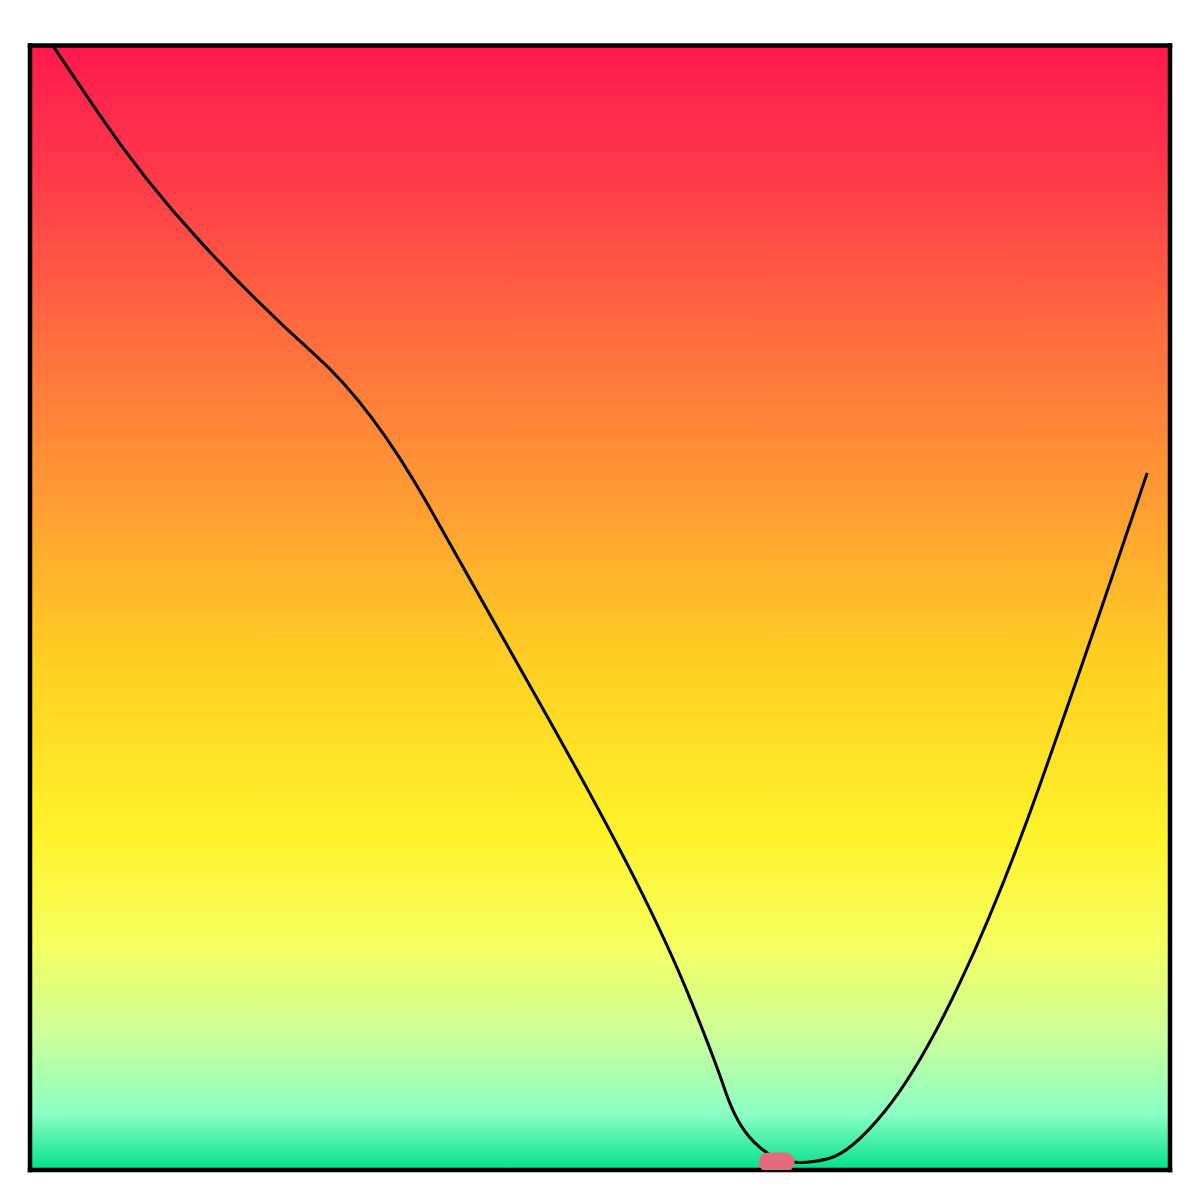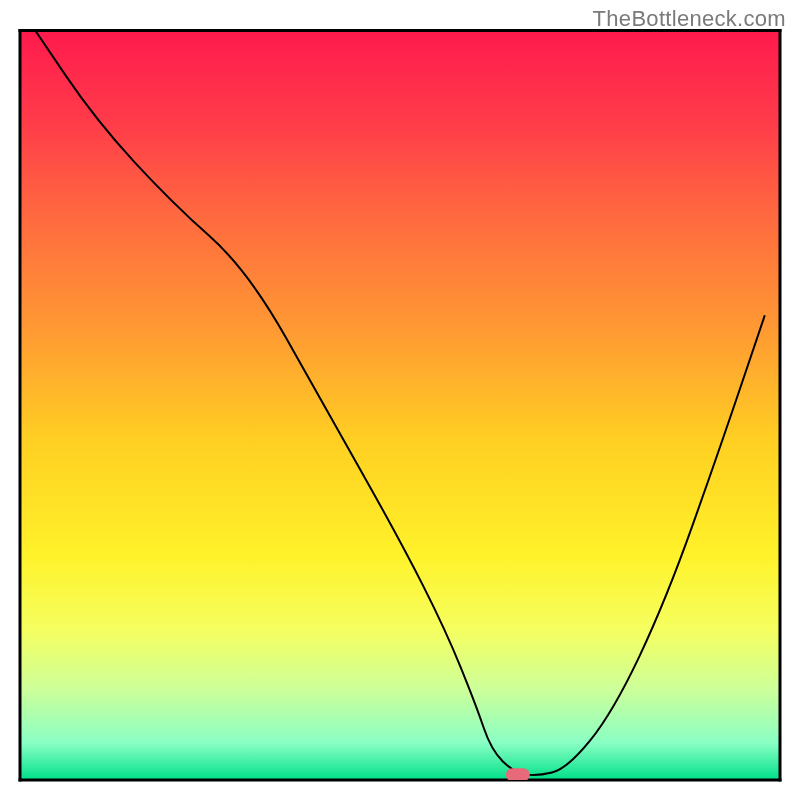--- a/index.html
+++ b/index.html
@@ -31,21 +31,20 @@
     top: 0;
     width: 800px;
     height: 800px;
   }
 </style>
 </head>
 <body>
 
 <div class="chart-container">
 
-  <div class="attribution">TheBottleneck.com</div>
 
   <svg class="plot" viewBox="0 0 800 800" preserveAspectRatio="none">
     <defs>
       <linearGradient id="bg-grad" x1="0" y1="0" x2="0" y2="1">
           <stop offset="0%" stop-color="#ff1a4d"></stop>
           <stop offset="12%" stop-color="#ff3b4a"></stop>
           <stop offset="25%" stop-color="#ff6a3f"></stop>
           <stop offset="40%" stop-color="#ff9a33"></stop>
           <stop offset="55.00000000000001%" stop-color="#ffd022"></stop>
           <stop offset="70%" stop-color="#fff22a"></stop>

